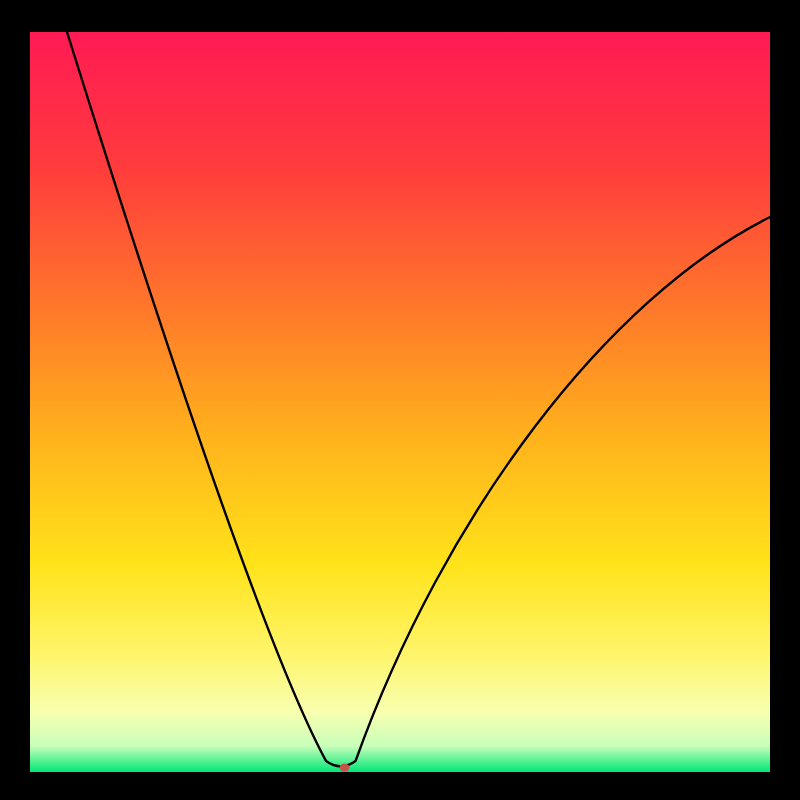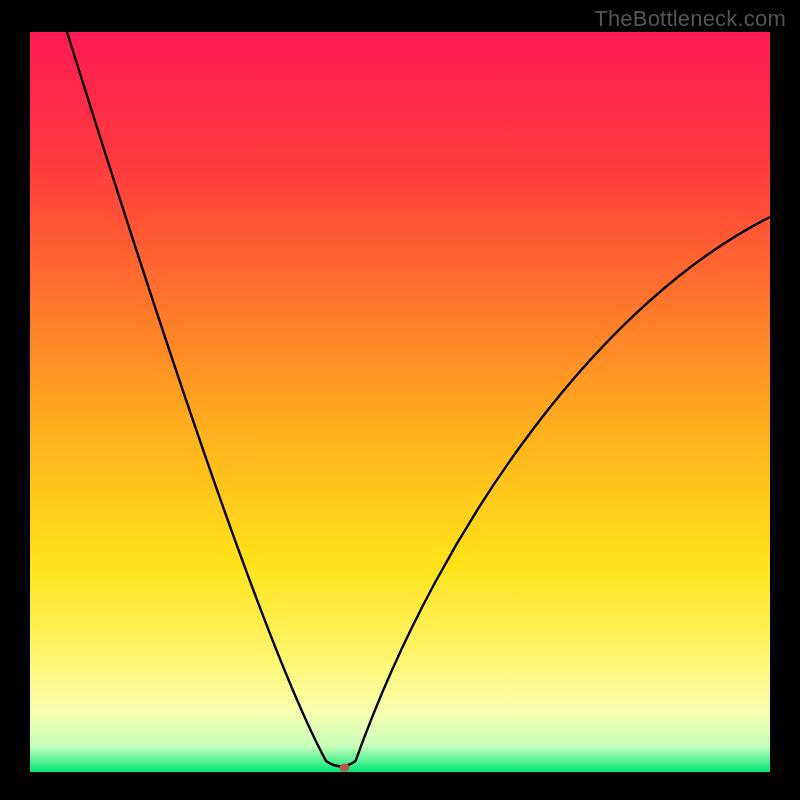--- a/index.html
+++ b/index.html
@@ -33,21 +33,20 @@
     font-size: 22px;
     font-weight: 500;
     letter-spacing: 0.2px;
     user-select: none;
   }
 </style>
 </head>
 <body>
 
 <div class="frame">
-  <div class="watermark">TheBottleneck.com</div>
 
   <div class="plot-area">
     <svg width="740" height="740" viewBox="0 0 740 740" preserveAspectRatio="none">
       <defs>
         <linearGradient id="bg-grad" x1="0" y1="0" x2="0" y2="1">
         <stop offset="0.00%" stop-color="#ff1a54"></stop>
             <stop offset="18.00%" stop-color="#ff3b3d"></stop>
             <stop offset="38.00%" stop-color="#ff7a2a"></stop>
             <stop offset="55.00%" stop-color="#ffb31c"></stop>
             <stop offset="72.00%" stop-color="#ffe31a"></stop>

